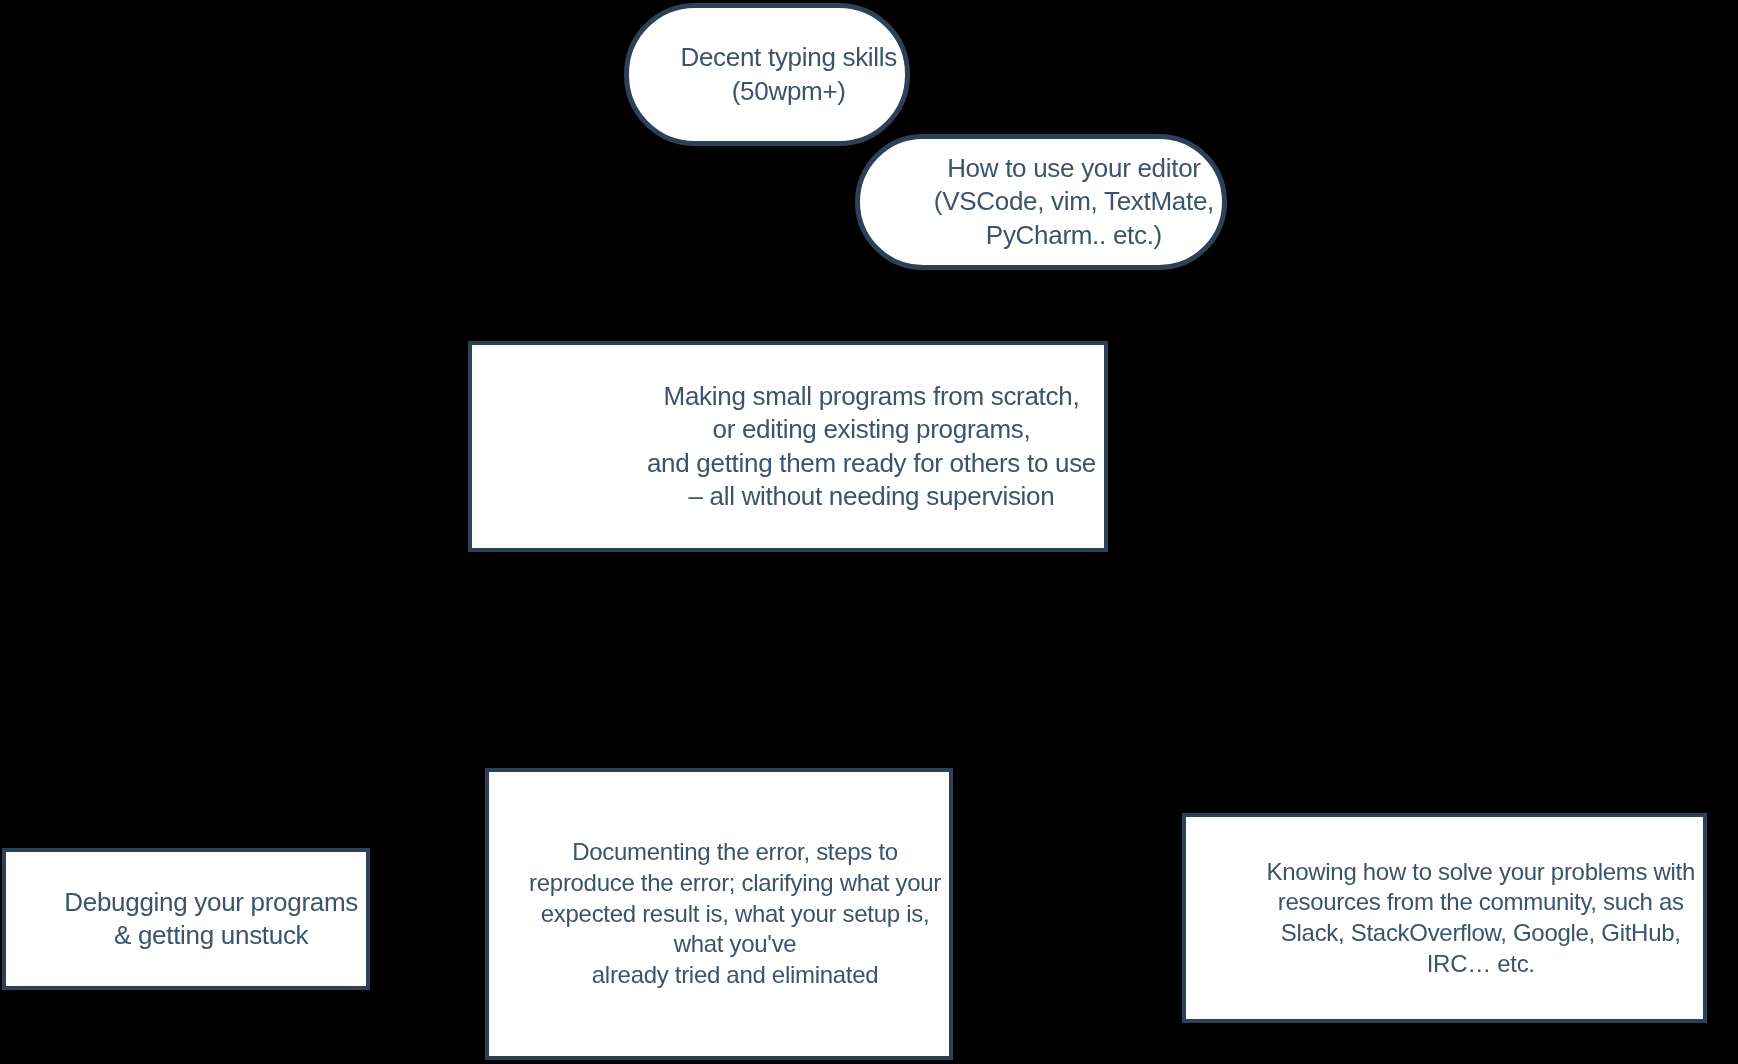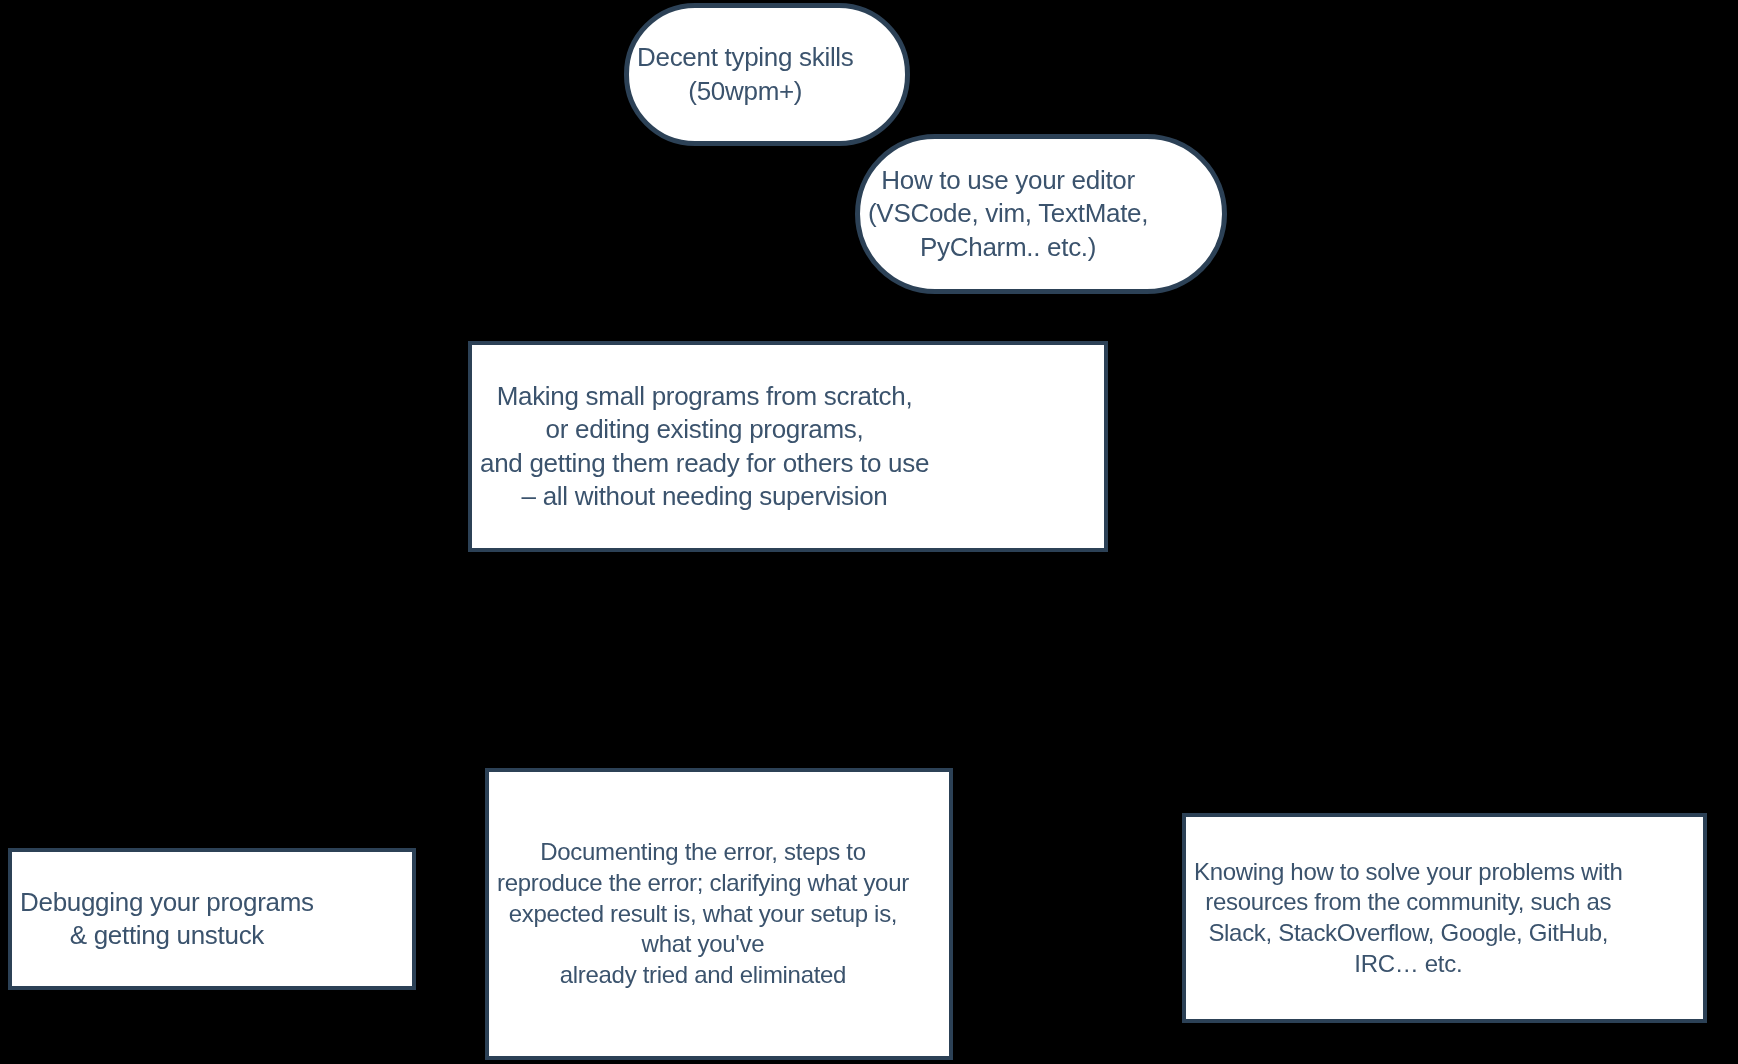--- a/index.html
+++ b/index.html
@@ -14,21 +14,21 @@
     background: var(--bg, #000000);
     overflow: hidden;
     font-family: "Liberation Sans", sans-serif;
   }
   .node {
     position: absolute;
     box-sizing: border-box;
     background: var(--fill, #ffffff);
     display: flex;
     align-items: center;
-    justify-content: flex-start;
+    justify-content: flex-end;
     text-align: center;
     color: var(--text, #3b536d);
     letter-spacing: -0.3px;
   }
   .node.rect {
     border: 4px solid var(--stroke, #2c4156);
   }
   .node.blob {
     border: 5px solid var(--stroke, #2c4156);
   }
@@ -44,35 +44,35 @@
 <body>
 
 <div id="canvas" style="--bg: #000000; --fill: #ffffff; --stroke: #2c4156; --text: #3b536d;">
 
   <div class="node blob" style="left:624px; top:3px; width:286px; height:143px; border-radius:71px;">
     <div class="label fs26">Decent typing skills
 (50wpm+)</div>
   </div>
 
 
-  <div class="node blob" style="left:855px; top:134px; width:372px; height:160px; border-radius:84px;">
+  <div class="node blob" style="left:855px; top:134px; width:372px; height:136px; border-radius:84px;">
     <div class="label fs26">How to use your editor
 (VSCode, vim, TextMate,
 PyCharm.. etc.)</div>
   </div>
 
   <div class="node rect" style="left:468px; top:341px; width:640px; height:211px;">
     <div class="label fs26">Making small programs from scratch,
 or editing existing programs,
 and getting them ready for others to use
 – all without needing supervision</div>
   </div>
 
 
-  <div class="node rect" style="left:8px; top:848px; width:408px; height:142px;">
+  <div class="node rect" style="left:2px; top:848px; width:368px; height:142px;">
     <div class="label fs26">Debugging your programs
 &amp; getting unstuck</div>
   </div>
 
   <div class="node rect" style="left:485px; top:768px; width:468px; height:292px;">
     <div class="label fs24">Documenting the error, steps to
 reproduce the error; clarifying what your
 expected result is, what your setup is,
 what you've
 already tried and eliminated</div>

